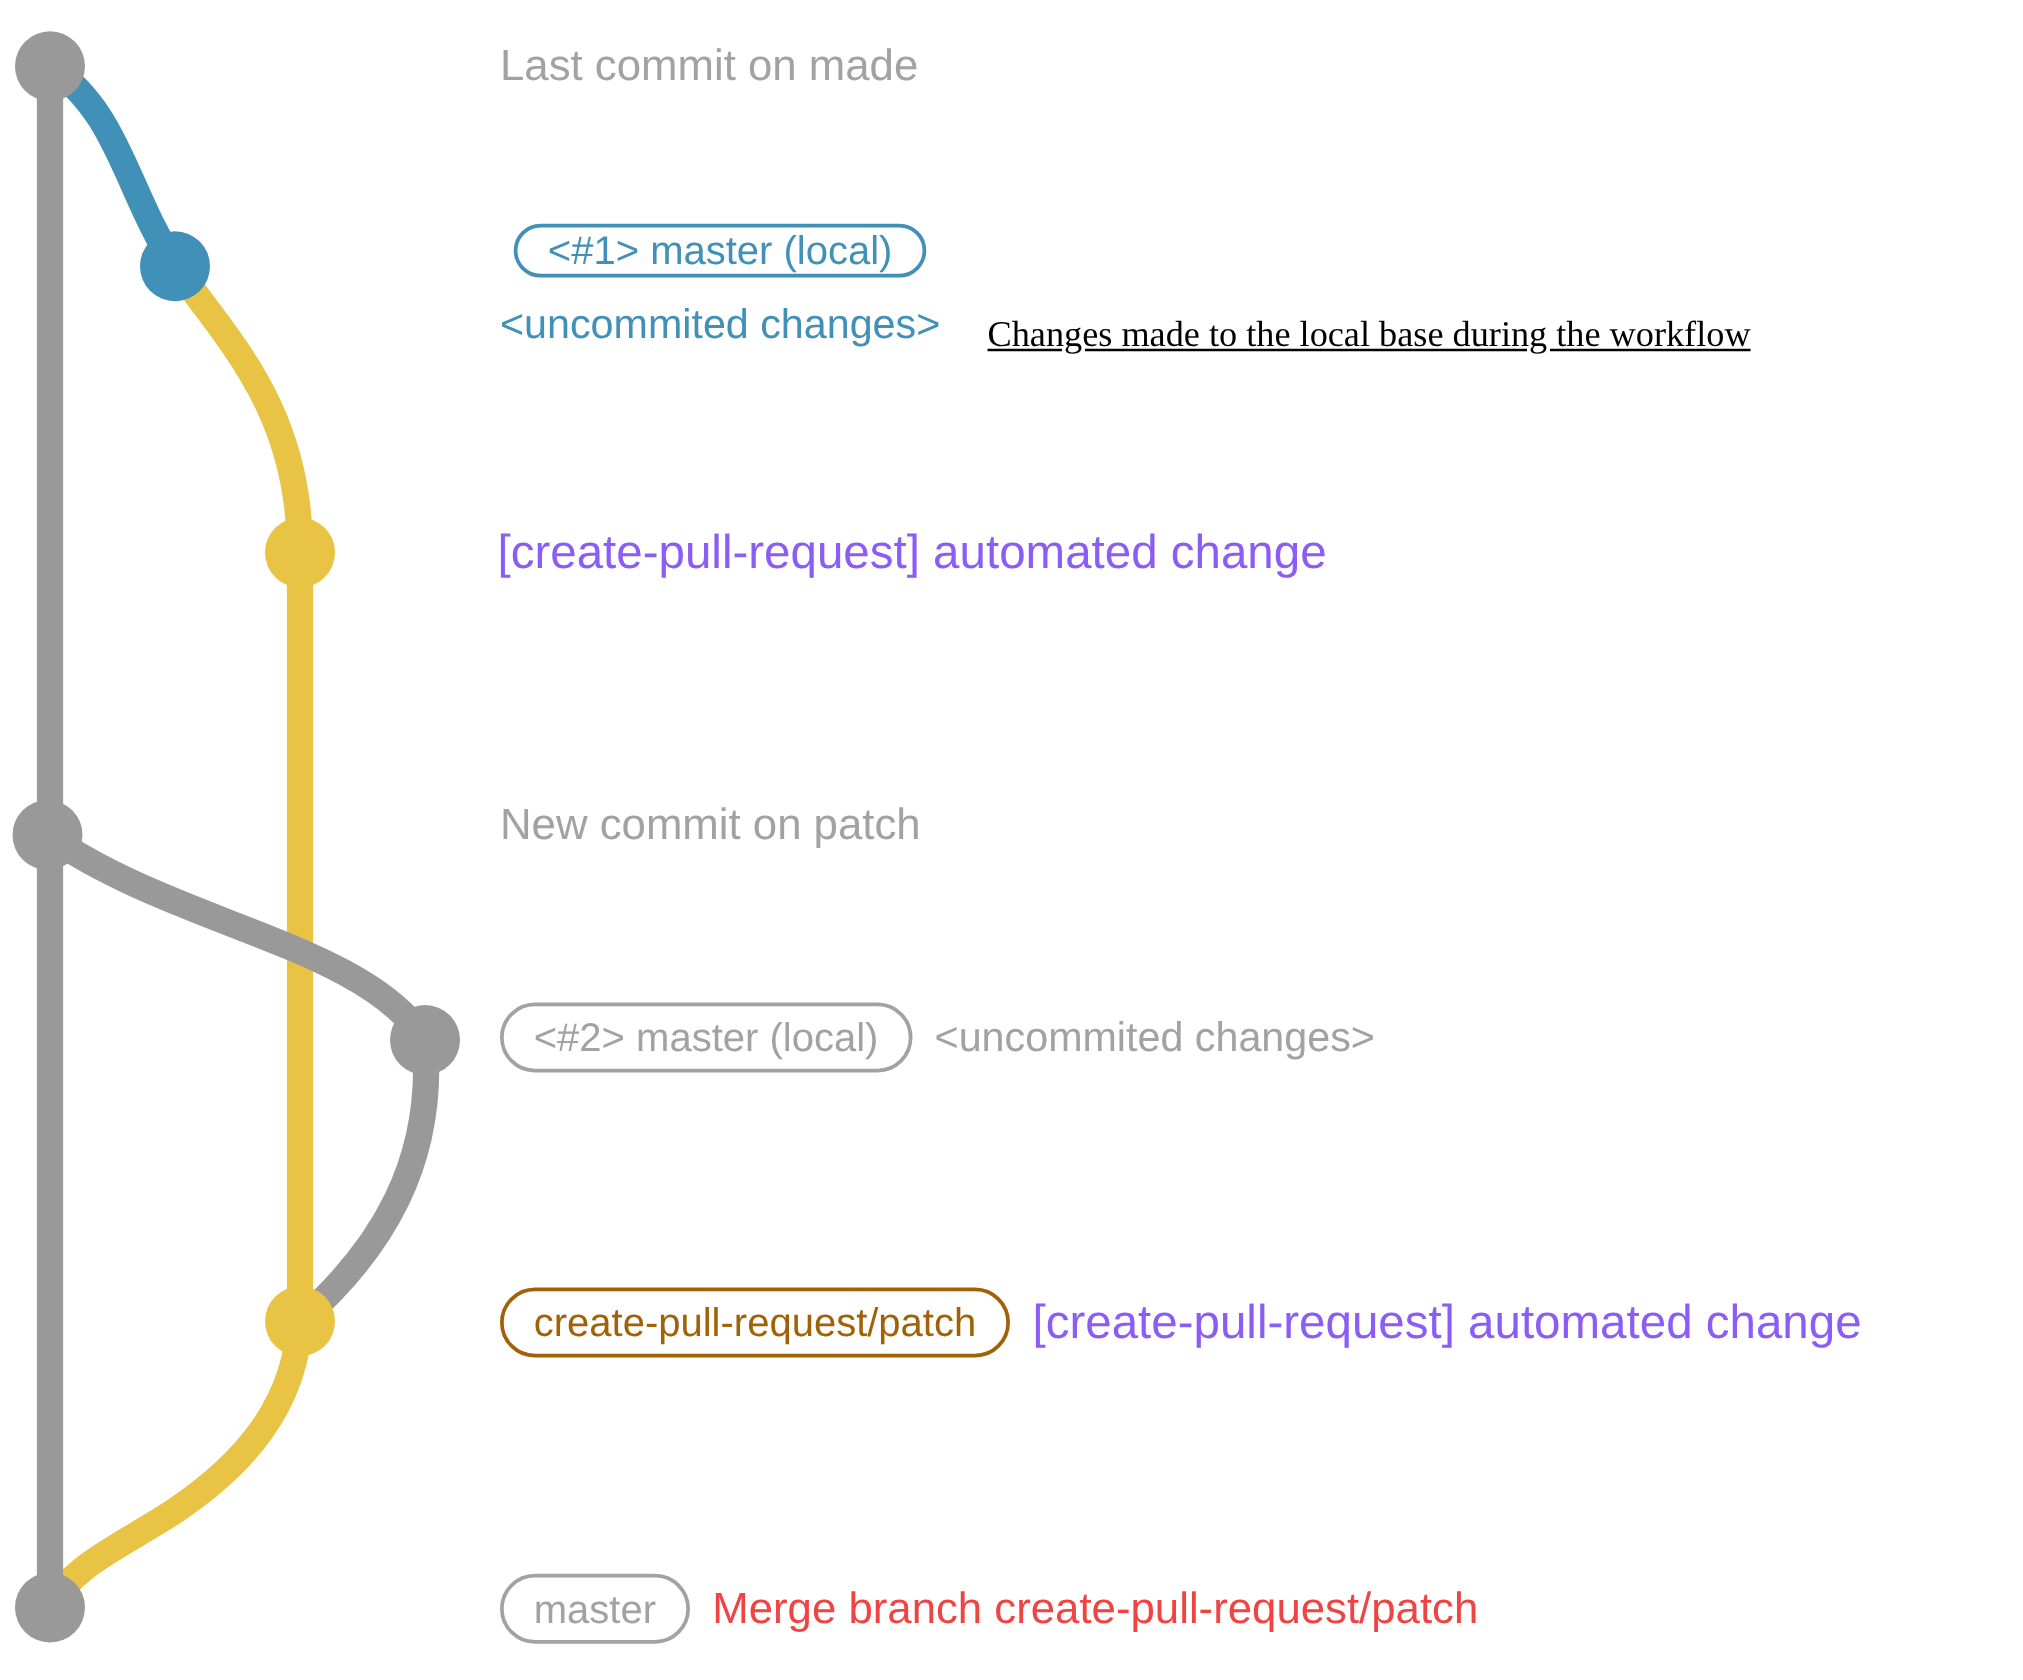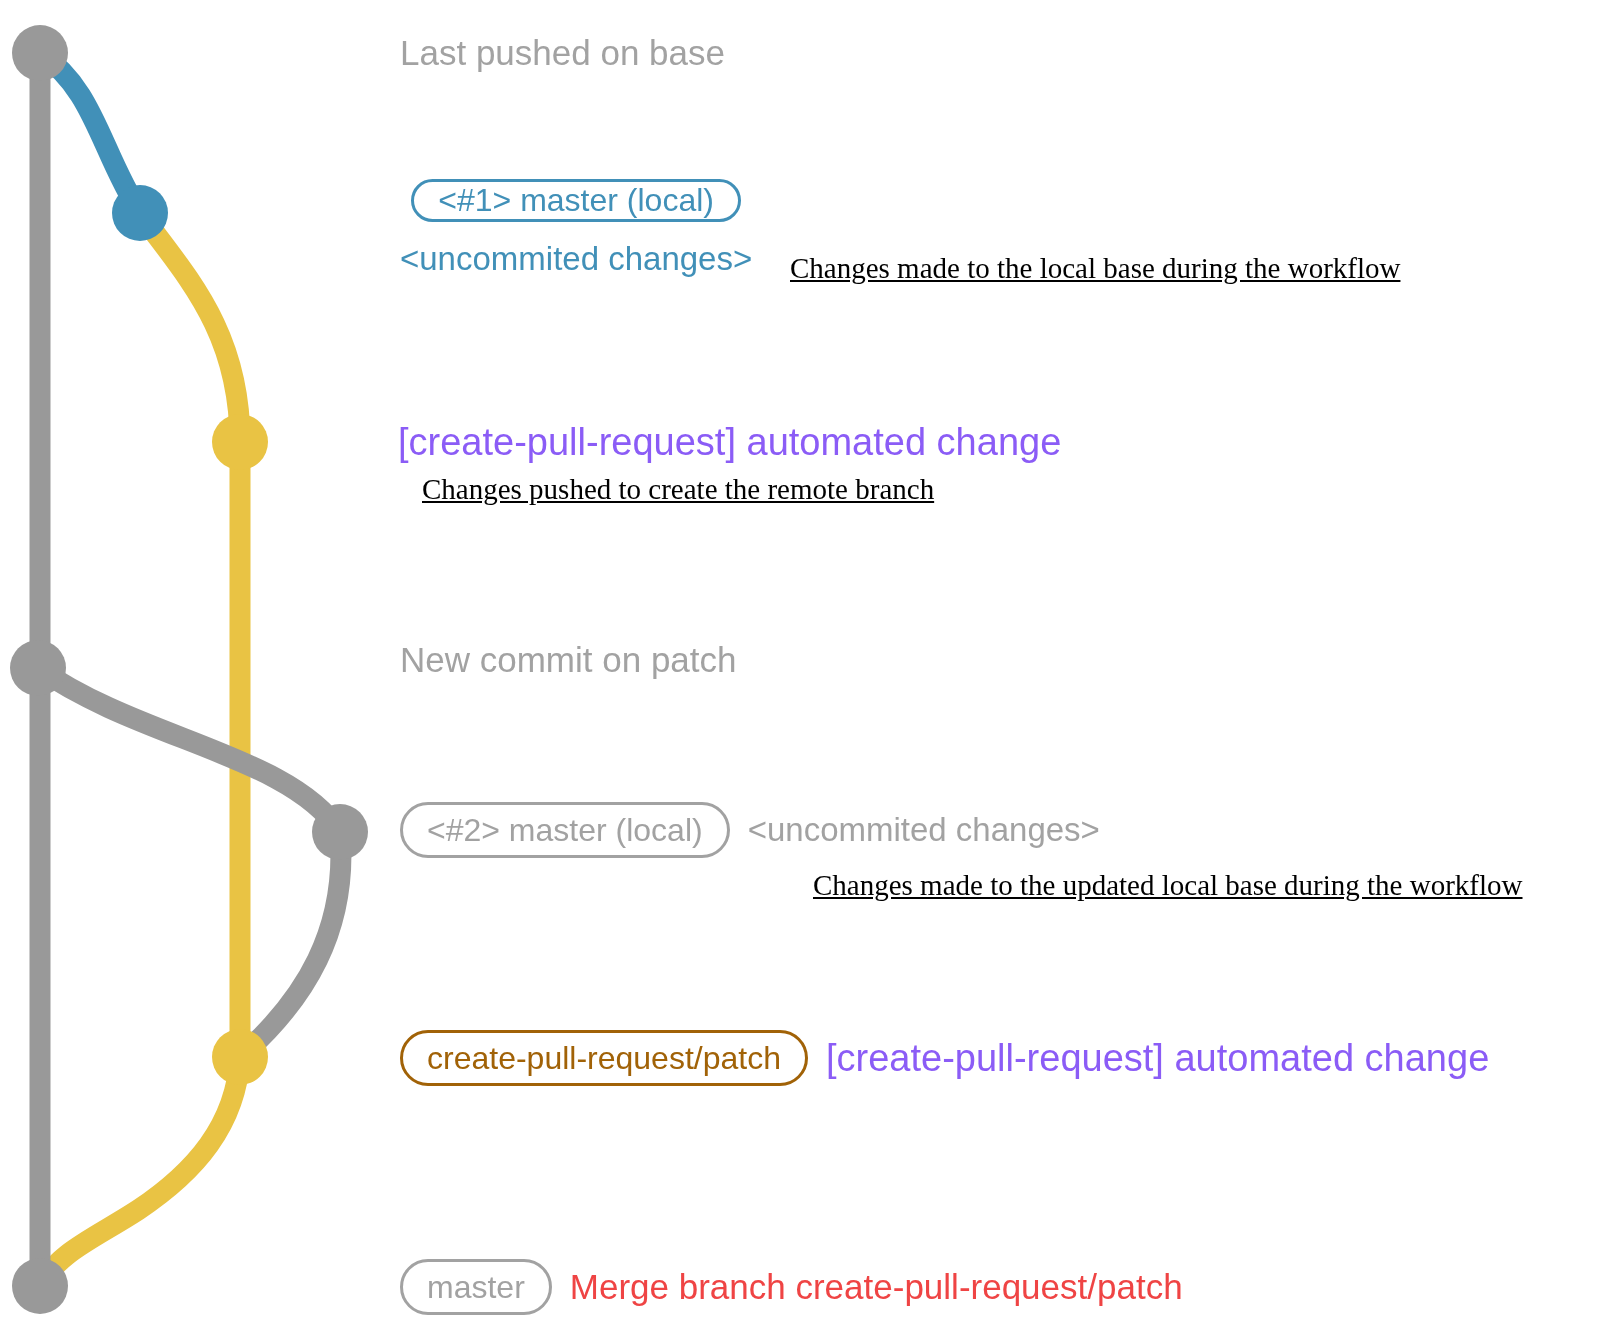--- a/index.html
+++ b/index.html
@@ -74,43 +74,41 @@
     <circle cx="40" cy="53" r="28" fill="#999999"></circle>
     <circle cx="140" cy="213" r="28" fill="#4190b8"></circle>
     <circle cx="240" cy="442" r="28" fill="#e9c344"></circle>
     <circle cx="38" cy="668" r="28" fill="#999999"></circle>
     <circle cx="340" cy="832" r="28" fill="#999999"></circle>
     <circle cx="240" cy="1057" r="28" fill="#e9c344"></circle>
     <circle cx="40" cy="1286" r="28" fill="#999999"></circle>
   </svg>
 
   <div class="row" style="left:400px; top:27px; height:52px;">
-    <span class="annotation">Last pushed on base</span>
+    <span class="annotation">Last commit on made</span>
   </div>
 
   <div class="row" style="left:400px; top:179px; height:56px;flex-direction:column;">
     <span class="badge badge-blue">&lt;#1&gt; master (local)</span>
     <span class="msg-blue">&lt;uncommited changes&gt;</span>
   </div>
   <div class="description" style="left:790px; top:252px;">Changes made to the local base during the workflow</div>
 
   <div class="row" style="left:398px; top:424px; height:36px;">
     <span class="msg-yellow">[create-pull-request] automated change</span>
   </div>
-  <div class="description" style="left:422px; top:473px;">Changes pushed to create the remote branch</div>
 
   <div class="row" style="left:400px; top:634px; height:52px;">
     <span class="annotation">New commit on patch</span>
   </div>
 
   <div class="row" style="left:400px; top:802px; height:56px;">
     <span class="badge badge-gray">&lt;#2&gt; master (local)</span>
     <span class="msg-gray">&lt;uncommited changes&gt;</span>
   </div>
-  <div class="description" style="left:813px; top:869px;">Changes made to the updated local base during the workflow</div>
 
   <div class="row" style="left:400px; top:1030px; height:56px;">
     <span class="badge badge-yellow">create-pull-request/patch</span>
     <span class="msg-yellow">[create-pull-request] automated change</span>
   </div>
 
   <div class="row" style="left:400px; top:1259px; height:56px;">
     <span class="badge badge-gray">master</span>
     <span class="msg-merge">Merge branch create-pull-request/patch</span>
   </div>

